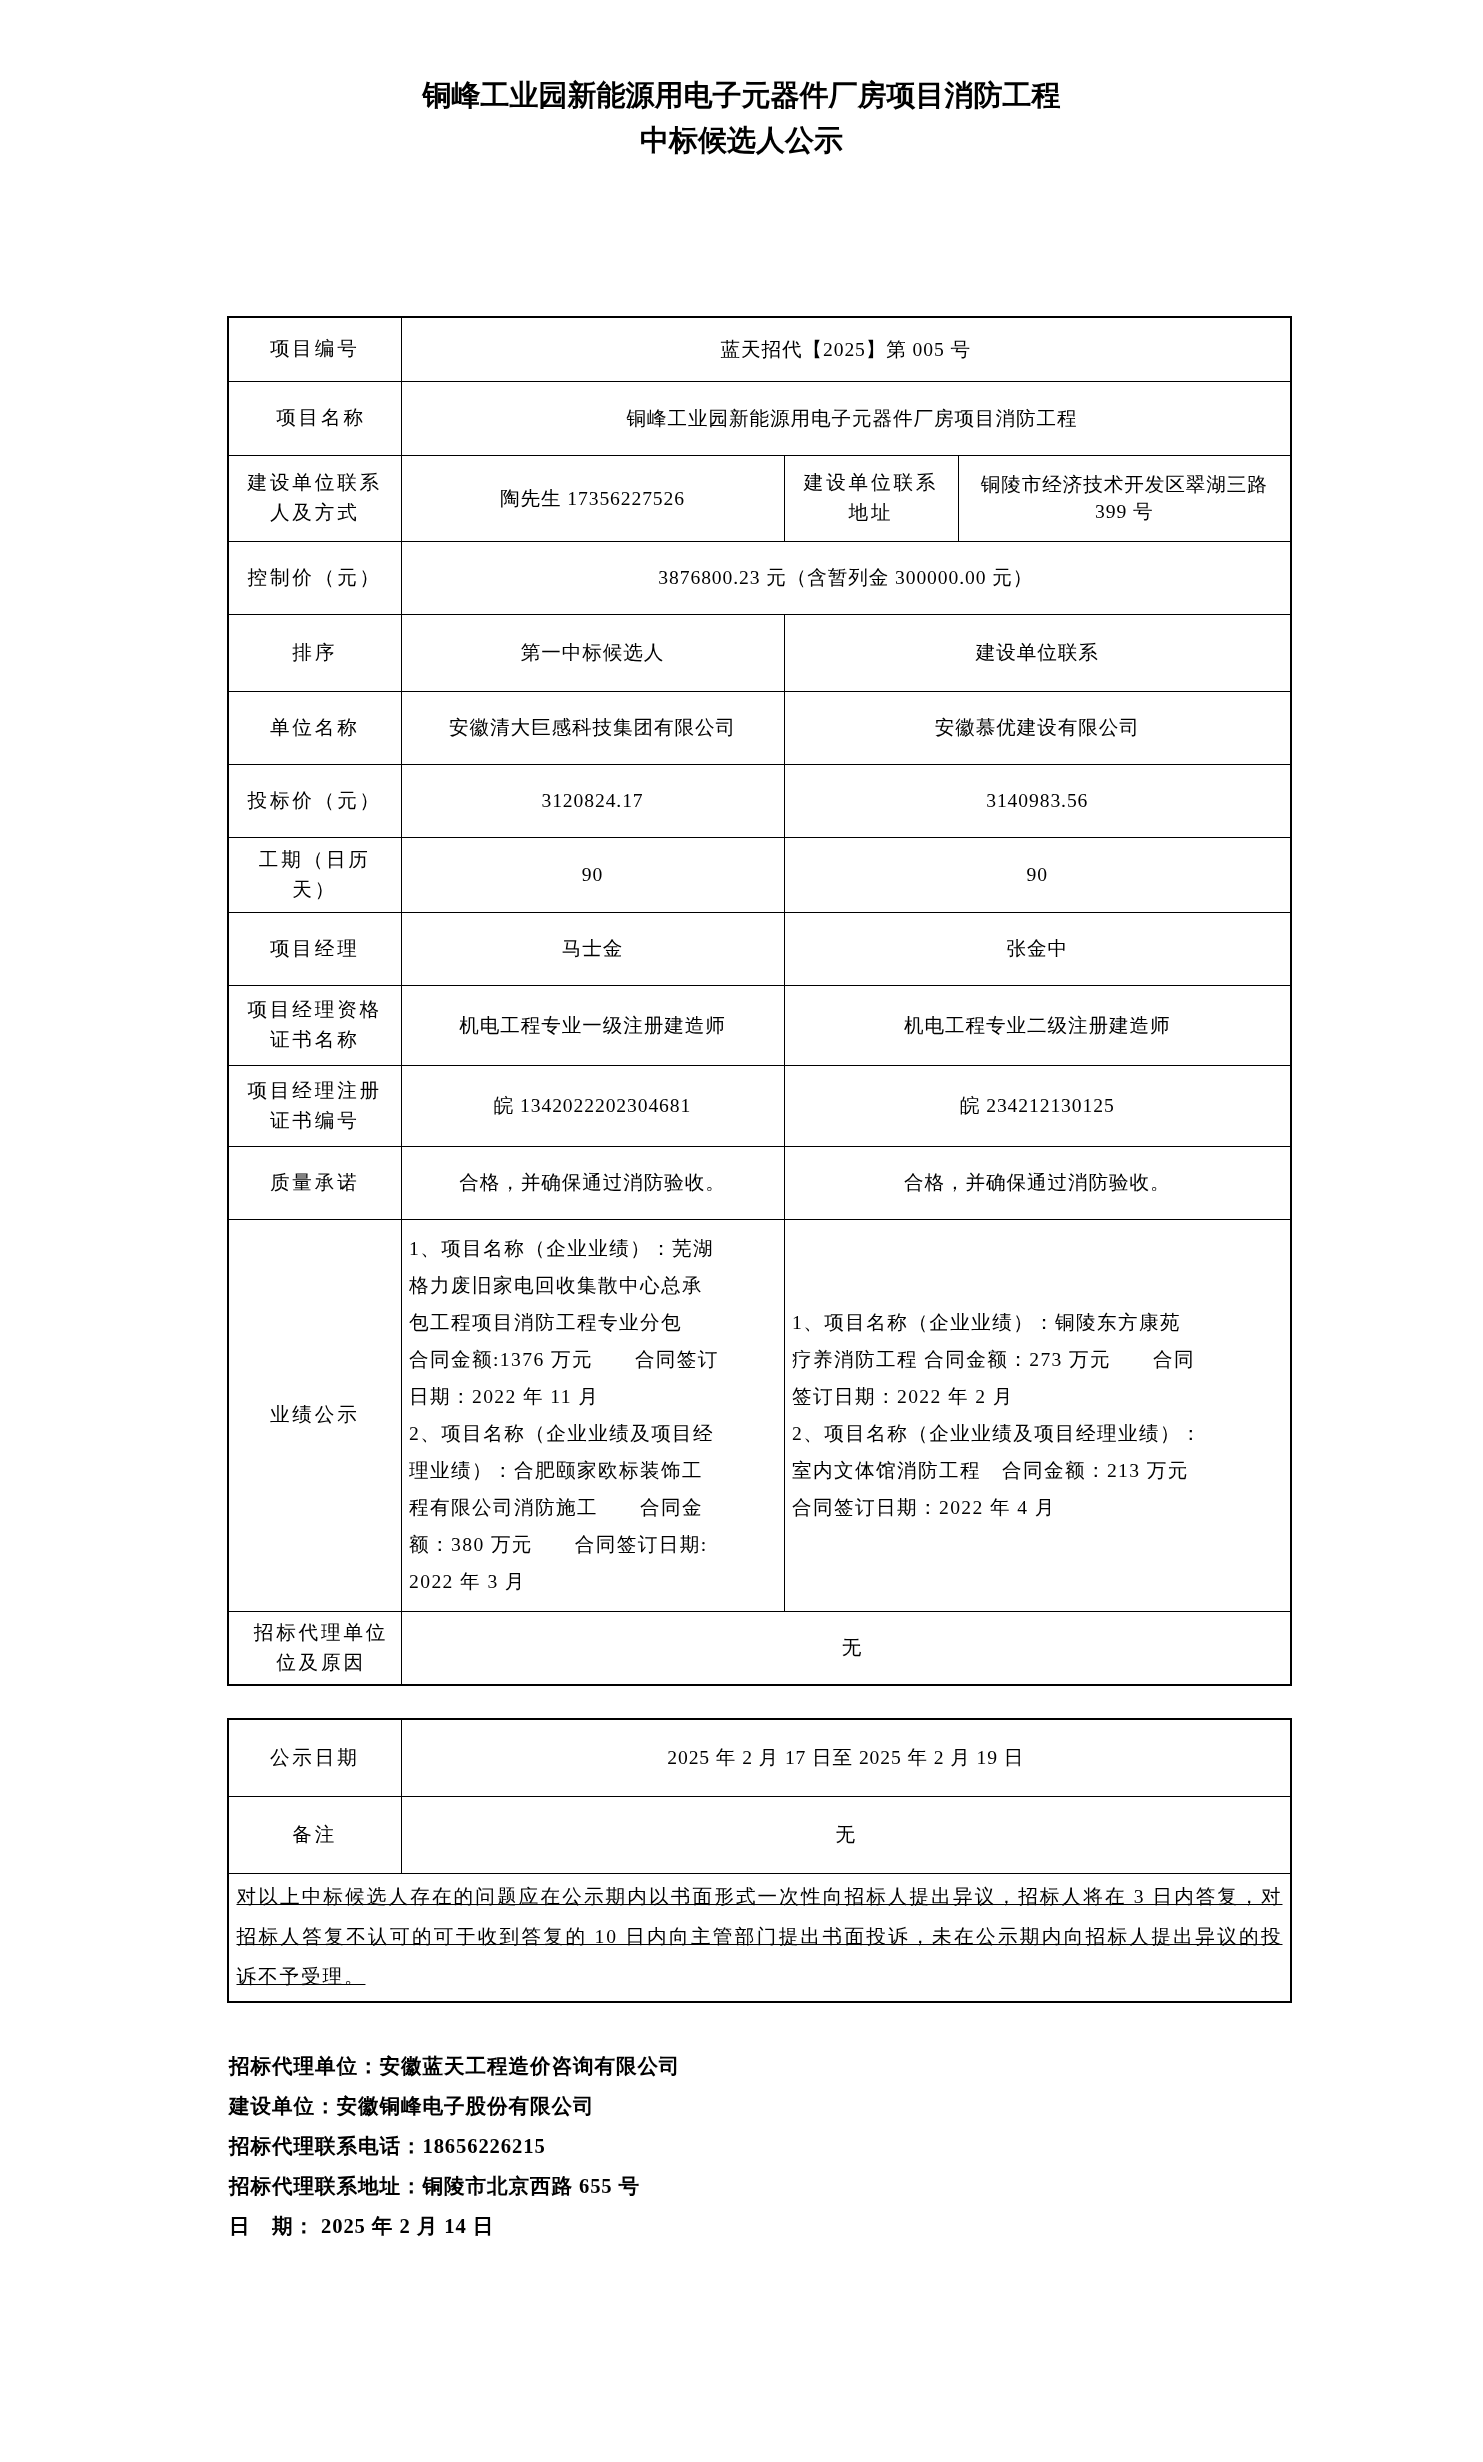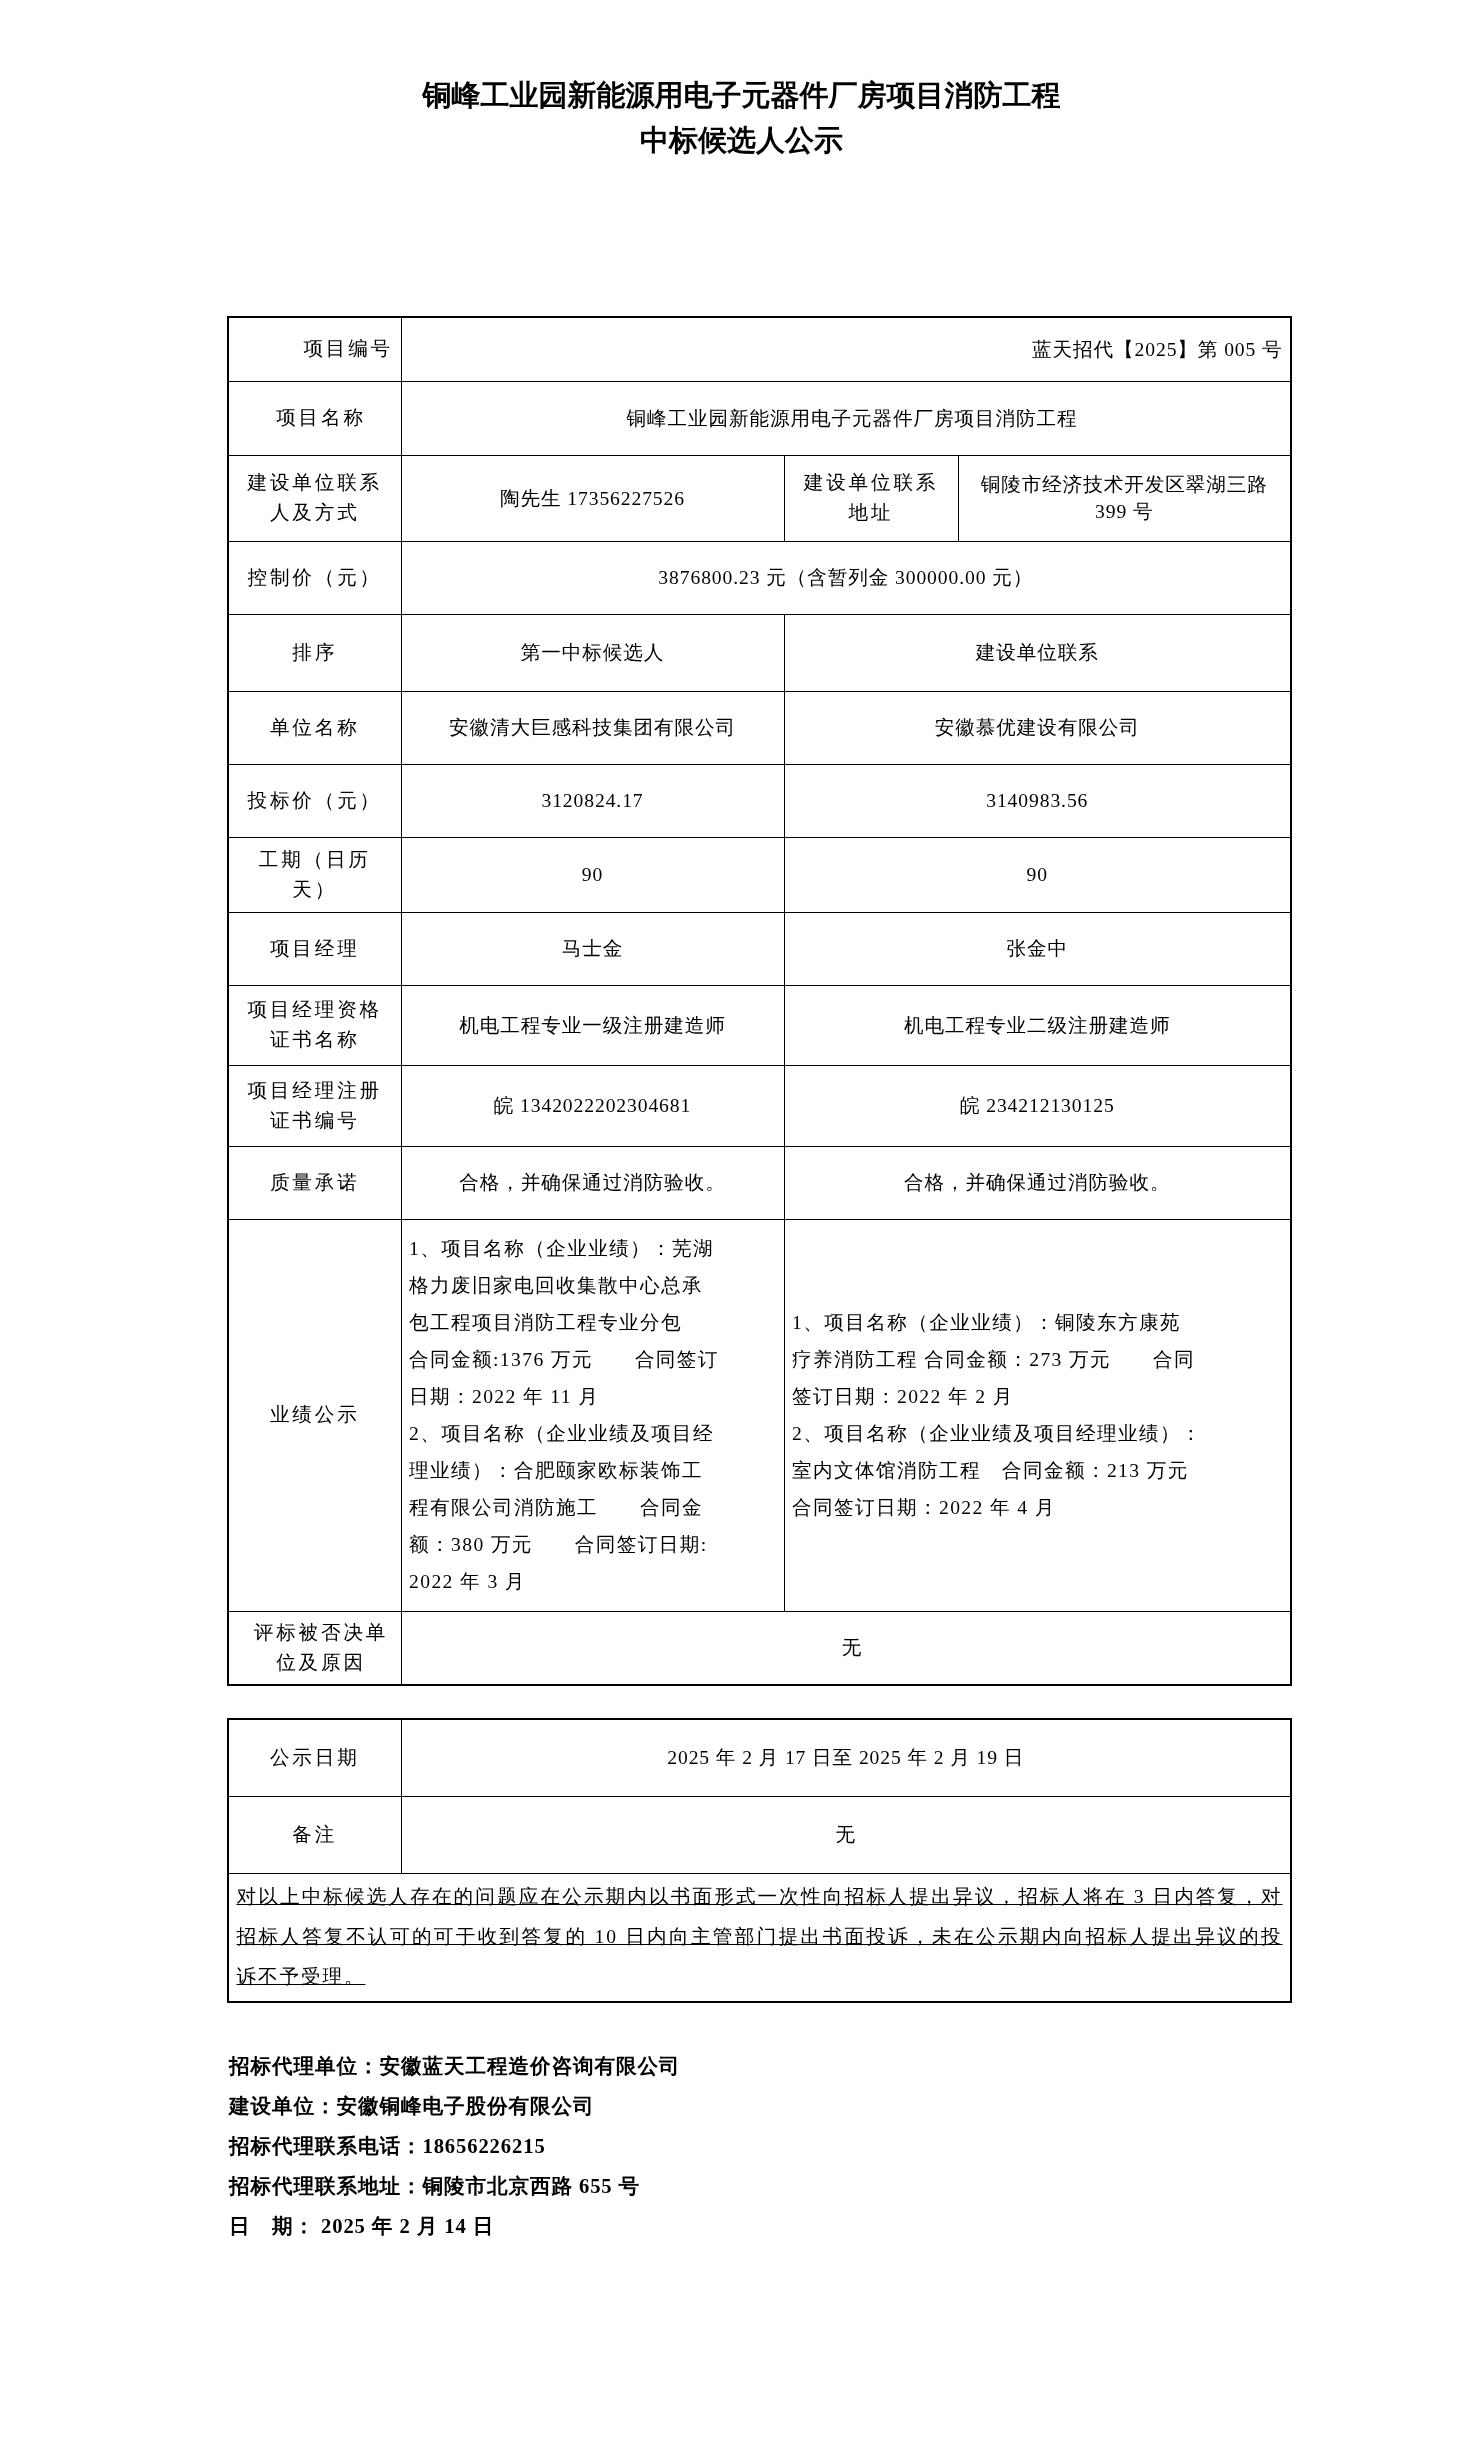--- a/index.html
+++ b/index.html
@@ -68,21 +68,21 @@
     margin-left: 229px;
     margin-top: 43px;
   }
   .footer-line {
     font-size: 20.6px;
     font-weight: bold;
     line-height: 40px;
     letter-spacing: 0.9px;
   }
   
-  tr.h68  td { height: 64px; text-align: right; }
+  tr.h68  td { height: 64px; }
   tr.h79  td { height: 74px; padding-left: 20px; }
   tr.h92  td { height: 86px; }
   tr.h78  td { height: 73px; }
   tr.h82  td { height: 77px; }
   tr.h80  td { height: 75px; }
   tr.h86  td { height: 80px; }
   tr.h87  td { height: 81px; }
   tr.h420 td { height: 392px; }
   tr.h129 td { height: 121px; }
 </style>
@@ -177,21 +177,21 @@
 额：380 万元　　合同签订日期:
 2022 年 3 月</td>
     <td class="perf" colspan="2">1、项目名称（企业业绩）：铜陵东方康苑
 疗养消防工程 合同金额：273 万元　　合同
 签订日期：2022 年 2 月
 2、项目名称（企业业绩及项目经理业绩）：
 室内文体馆消防工程　合同金额：213 万元
 合同签订日期：2022 年 4 月</td>
   </tr>
   <tr class="h79">
-    <td class="lbl">评标被否决单
+    <td class="lbl">招标代理单位
 位及原因</td>
     <td class="ctr" colspan="3">无</td>
   </tr>
 </tbody>
   </table>
 
 <table class="grid t2">
   <colgroup>
     <col style="width:173px">
       <col style="width:890px">

